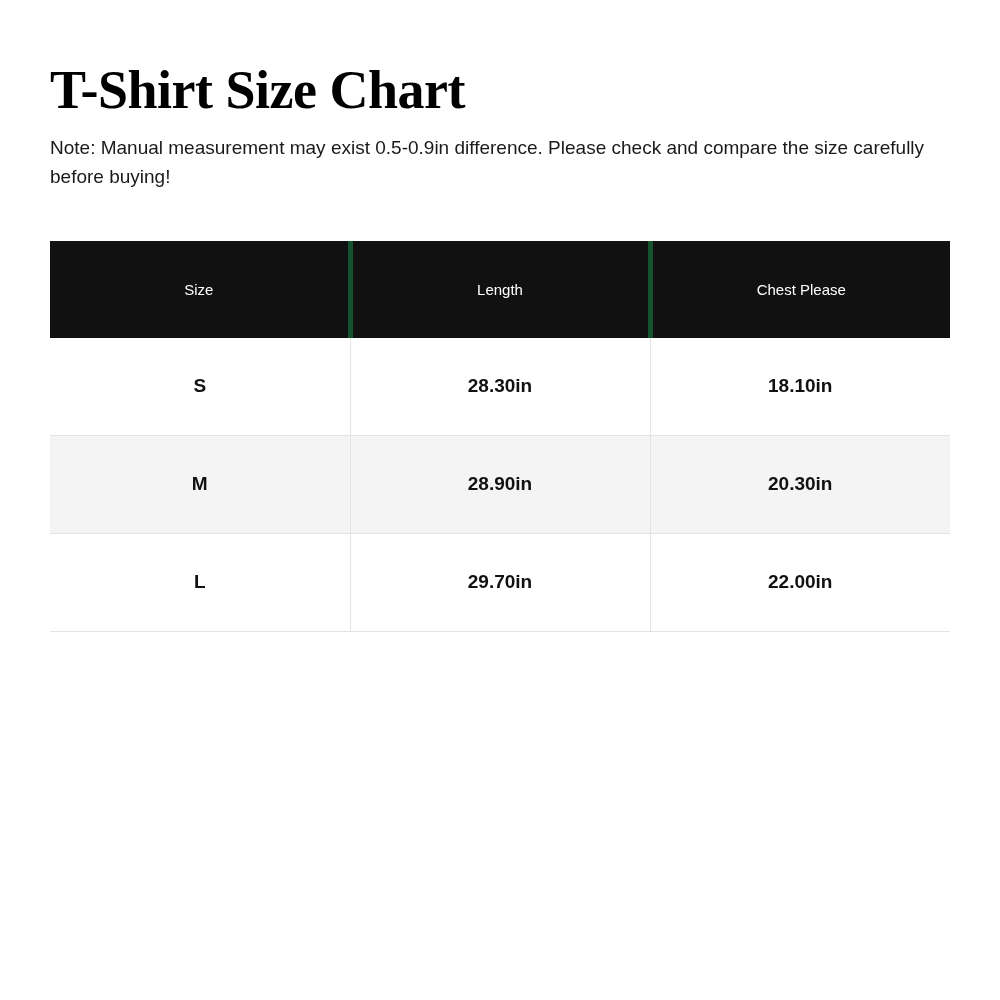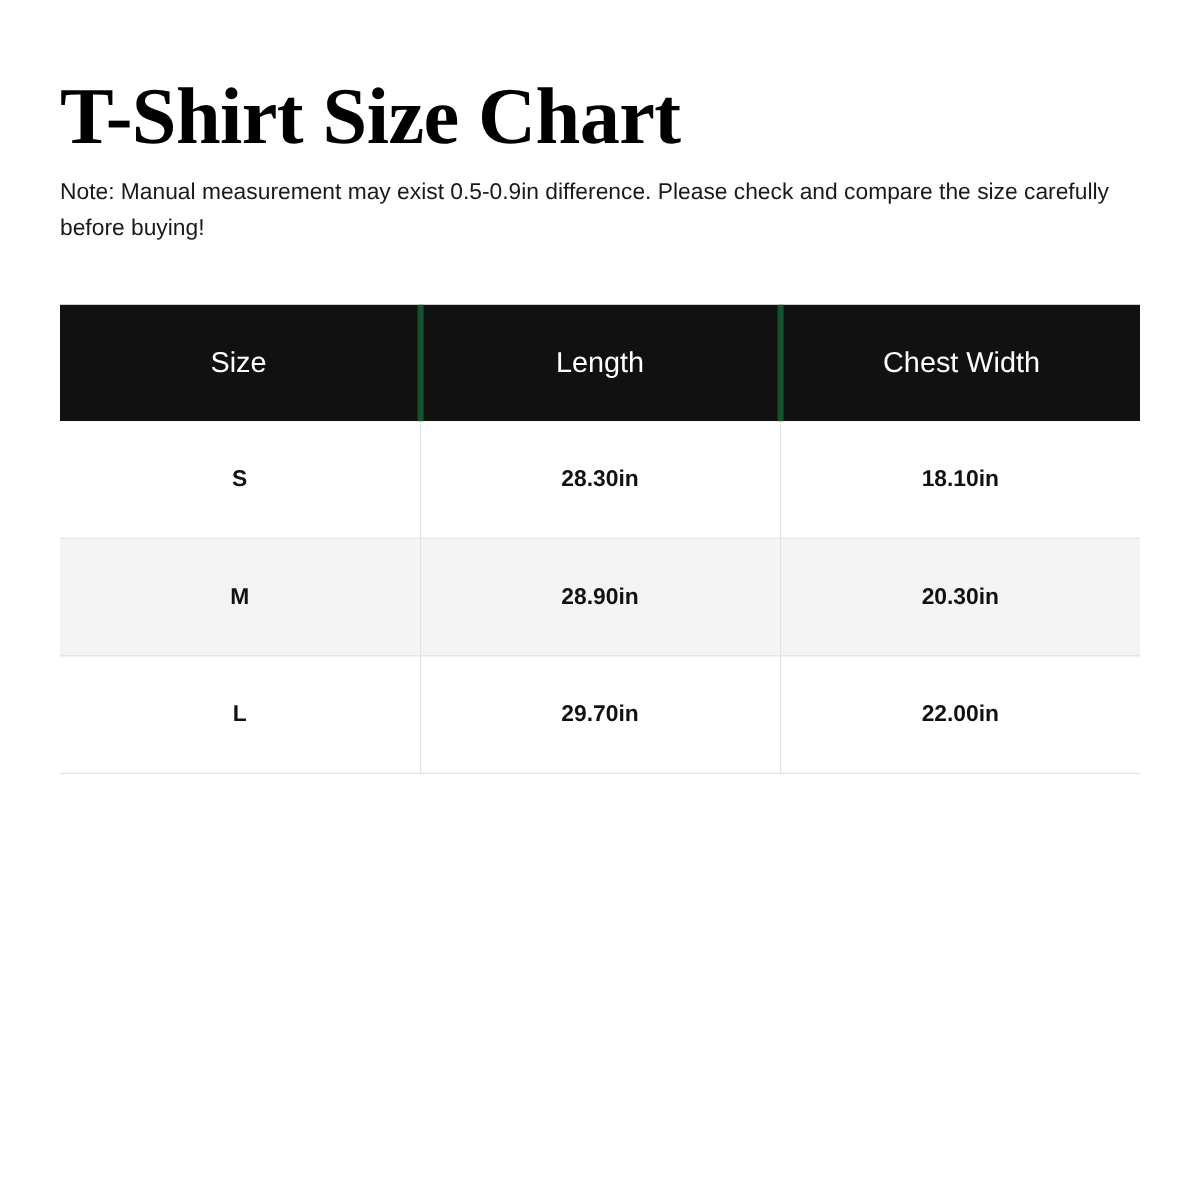--- a/index.html
+++ b/index.html
@@ -16,21 +16,21 @@
   }
   .page {
     width: 1000px;
     height: 1000px;
     box-sizing: border-box;
     padding: 62px 50px 0 50px;
   }
   .title {
     font-family: "Liberation Serif", serif;
     font-weight: bold;
-    font-size: 67px;
+    font-size: 54px;
     line-height: 1.05;
     letter-spacing: -0.5px;
     margin: 0 0 14px 0;
     color: #000000;
   }
   .note {
     font-size: 19px;
     line-height: 1.55;
     color: #1a1a1a;
     max-width: 905px;
@@ -41,21 +41,21 @@
   }
   table.size-chart {
     width: 900px;
     border-collapse: collapse;
     table-layout: fixed;
   }
   table.size-chart thead th {
     background: #111111;
     color: #ffffff;
     font-weight: normal;
-    font-size: 24px;
+    font-size: 15px;
     height: 95px;
     text-align: center;
     border: none;
     vertical-align: middle;
   }
   table.size-chart thead th + th {
     border-left: 5px solid #14532d;
   }
   table.size-chart tbody td {
     height: 95px;
@@ -85,21 +85,21 @@
   <h1 class="title">T-Shirt Size Chart</h1>
 
   <p class="note">Note: Manual measurement may exist 0.5-0.9in difference. Please check and compare the size carefully before buying!</p>
 
   <div class="table-wrap">
     <table class="size-chart">
       <thead>
         <tr>
           <th>Size</th>
           <th>Length</th>
-          <th>Chest Width</th>
+          <th>Chest Please</th>
         </tr>
       </thead>
       <tbody>
         <tr class="odd">
           <td>S</td>
           <td>28.30in</td>
           <td>18.10in</td>
         </tr>
         <tr class="even">
           <td>M</td>

